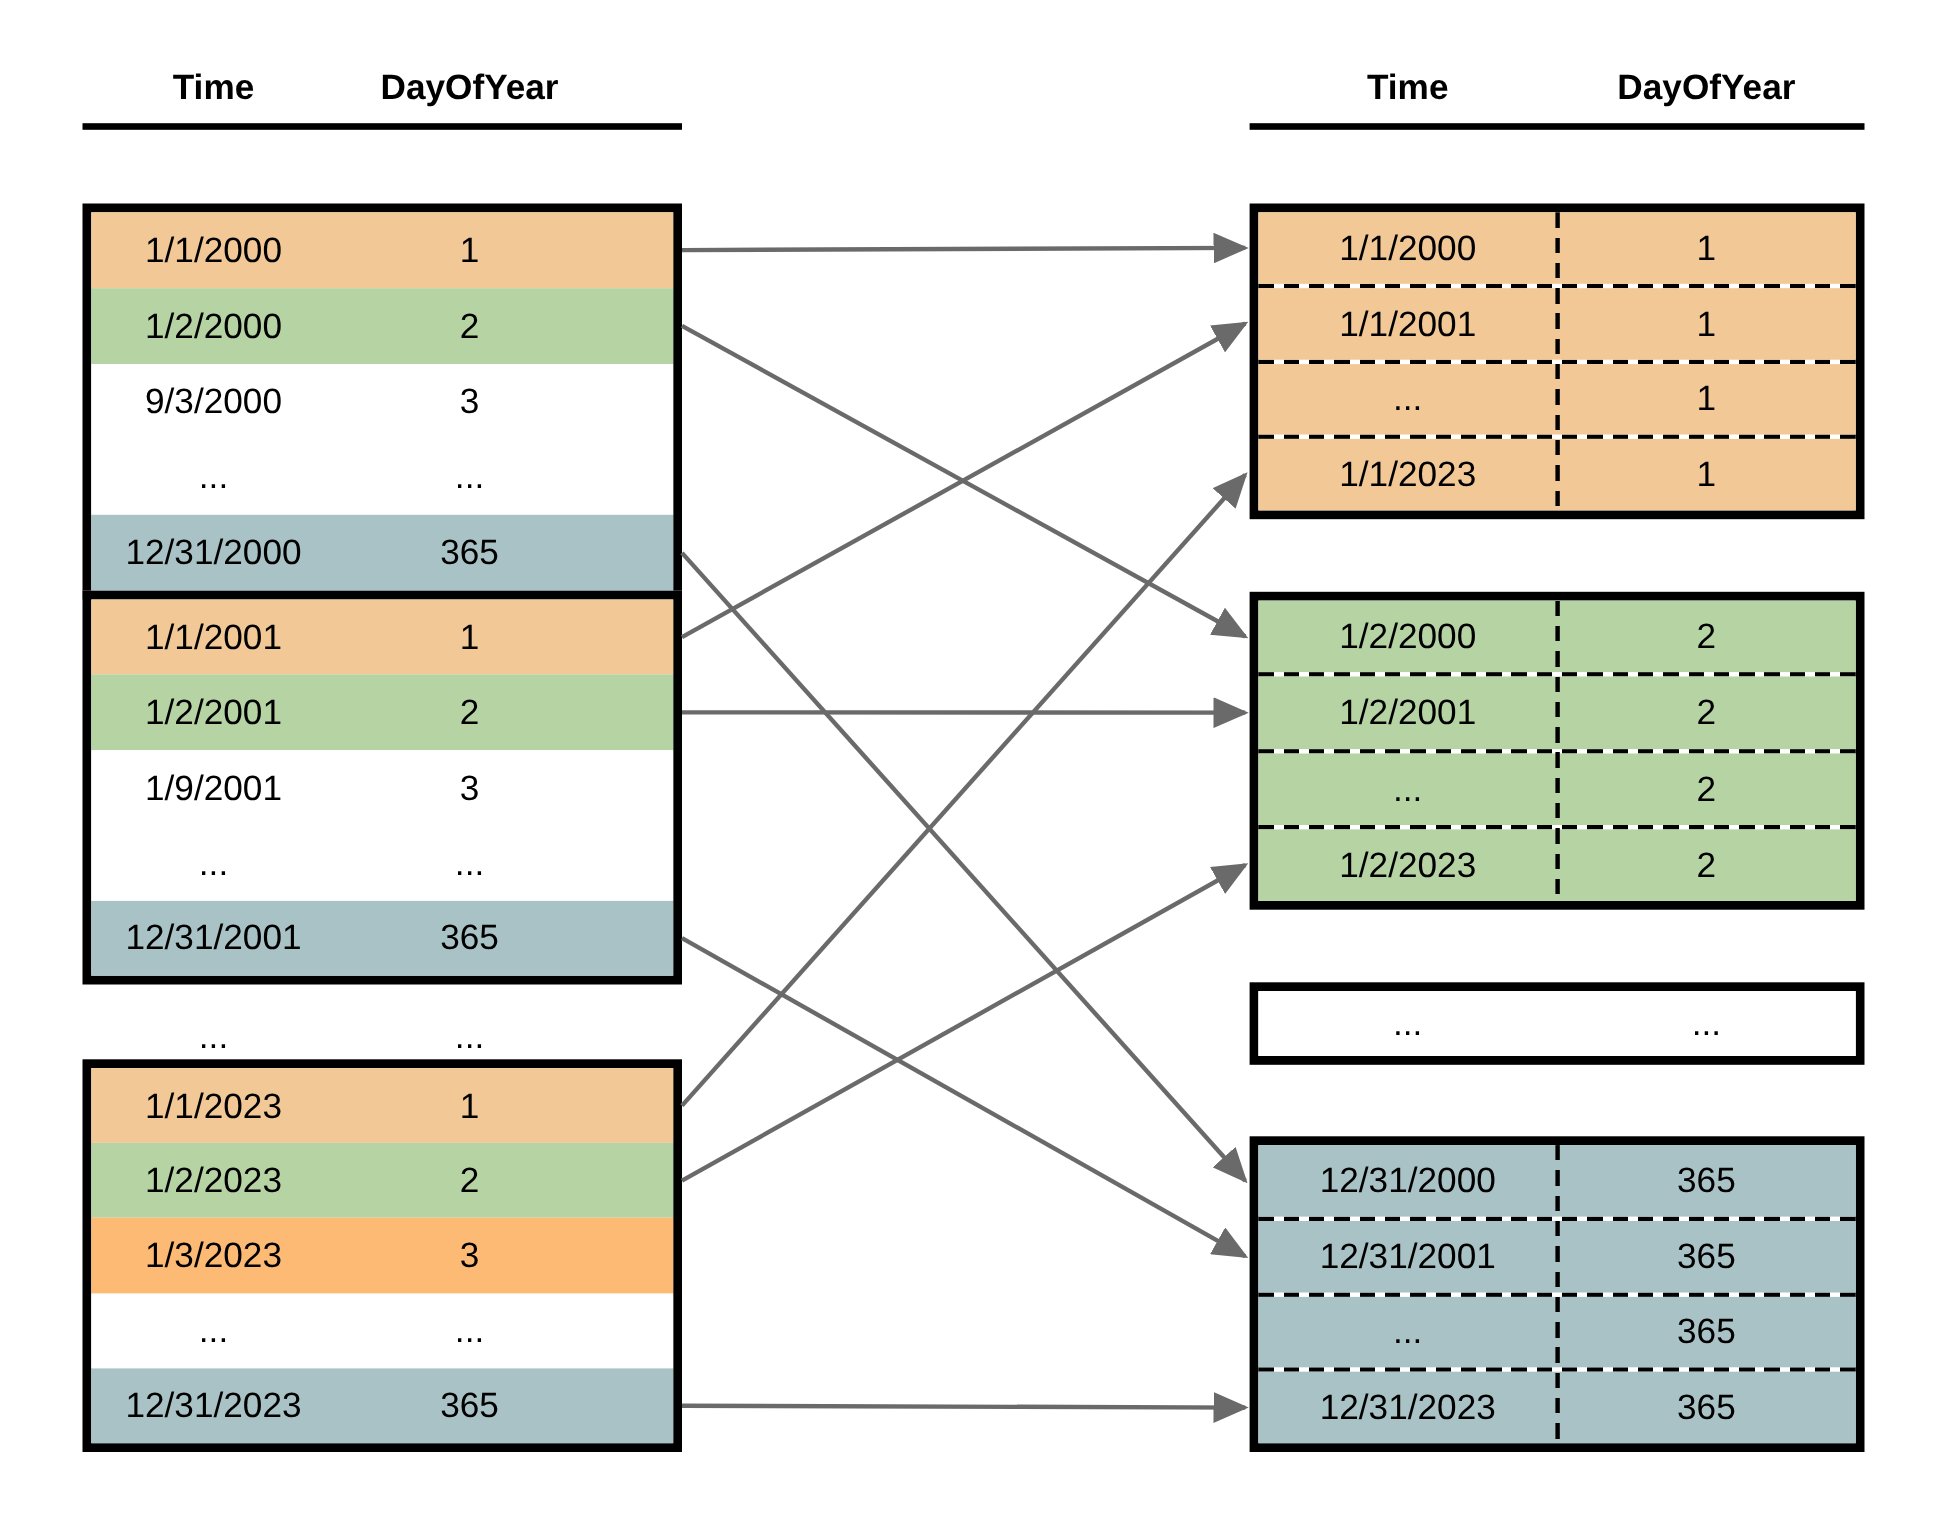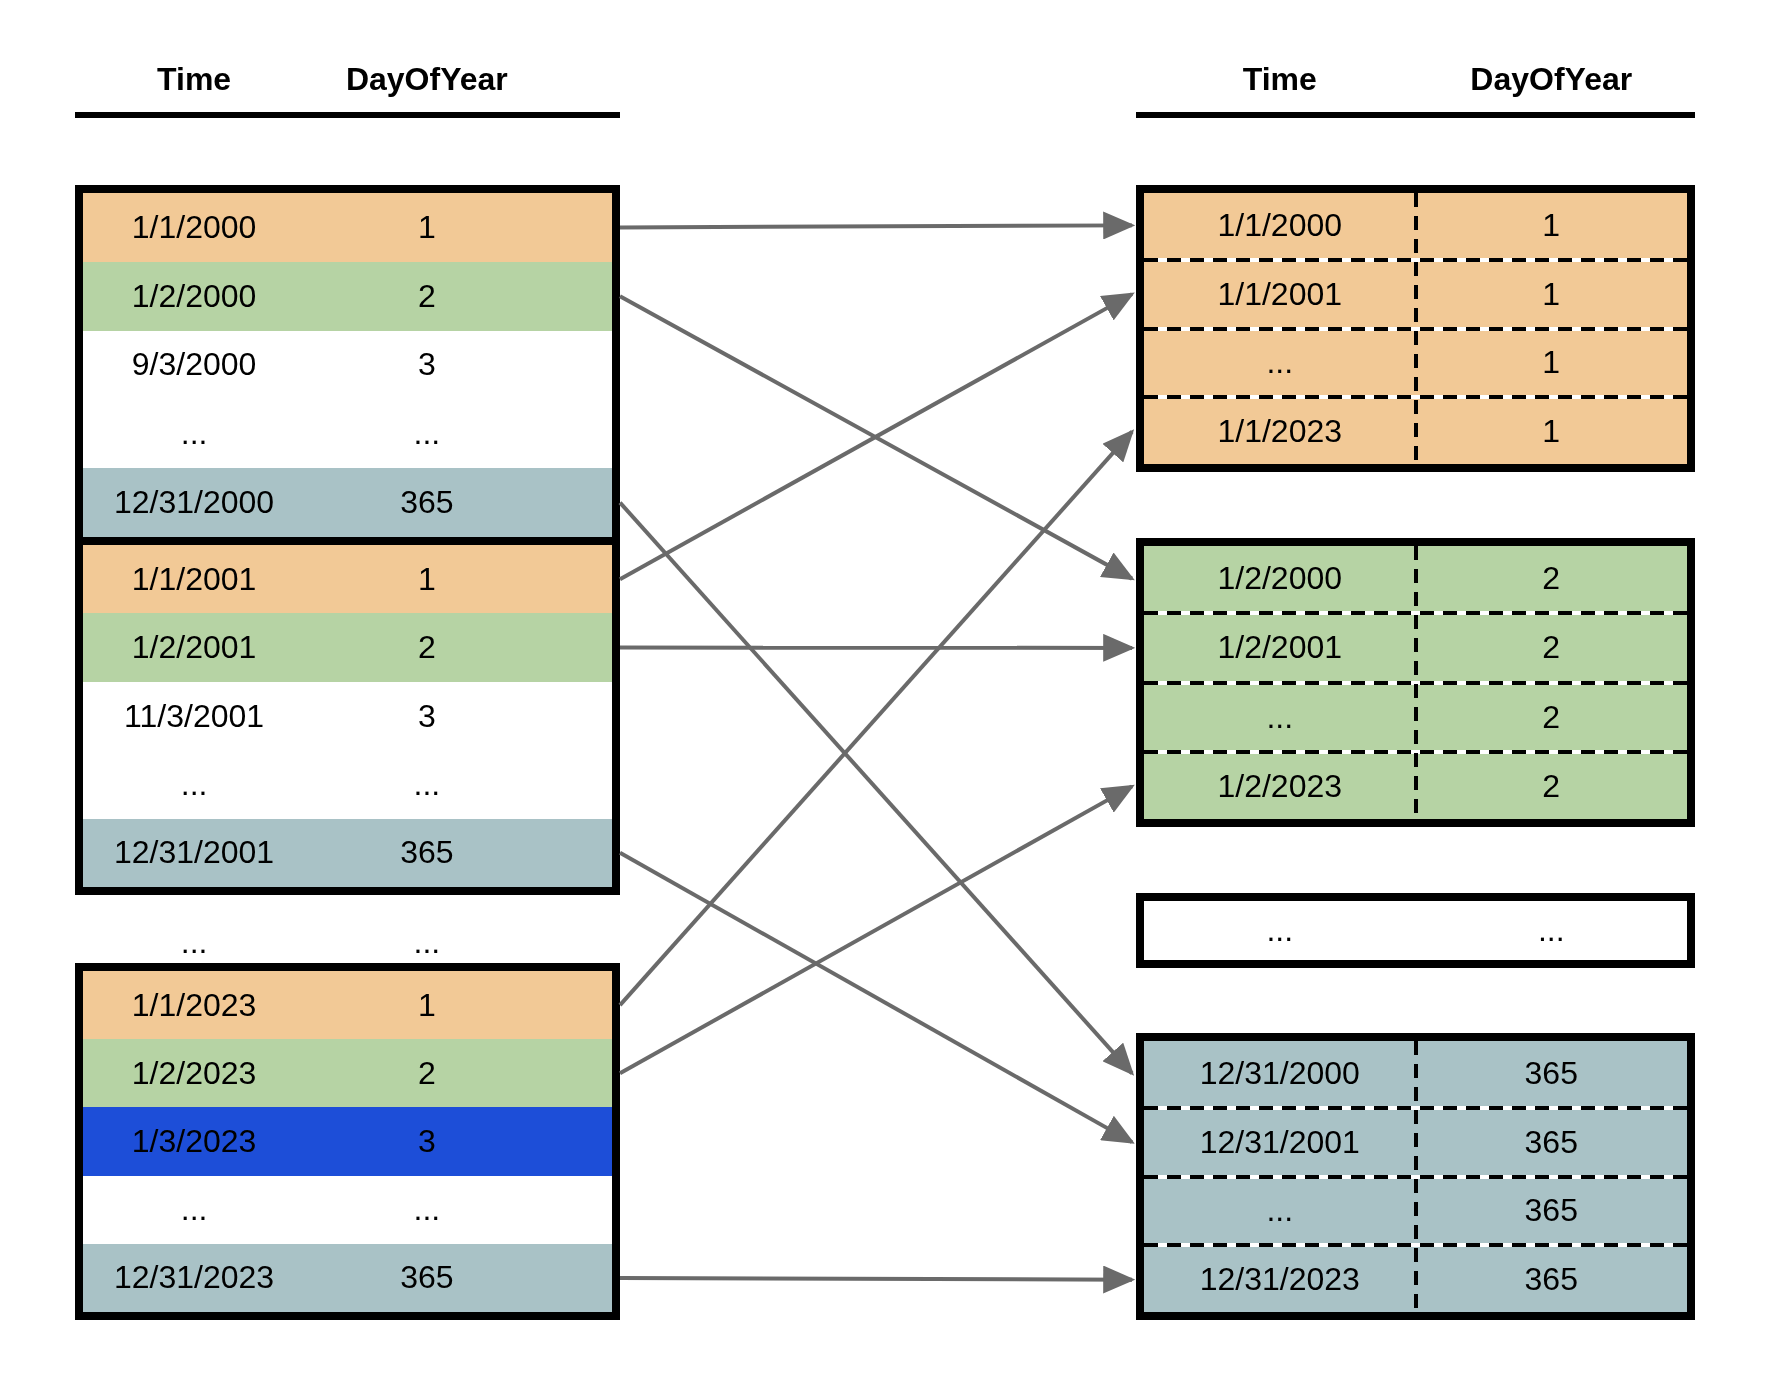--- a/index.html
+++ b/index.html
@@ -108,21 +108,21 @@
   <div class="tbl tbl-left left-cols" id="t-source-2001">
       <div class="row" style="background: rgb(242, 201, 150);">
         <span class="c1">1/1/2001</span>
         <span class="c2">1</span>
       </div>
       <div class="row" style="background: rgb(182, 211, 164);">
         <span class="c1">1/2/2001</span>
         <span class="c2">2</span>
       </div>
       <div class="row" style="background: rgb(255, 255, 255);">
-        <span class="c1">11/3/2001</span>
+        <span class="c1">1/9/2001</span>
         <span class="c2">3</span>
       </div>
       <div class="row" style="background: rgb(255, 255, 255);">
         <span class="c1">...</span>
         <span class="c2">...</span>
       </div>
       <div class="row" style="background: rgb(169, 194, 198);">
         <span class="c1">12/31/2001</span>
         <span class="c2">365</span>
       </div>
@@ -135,21 +135,21 @@
 
   <div class="tbl tbl-left left-cols" id="t-source-2023">
       <div class="row" style="background: rgb(242, 201, 150);">
         <span class="c1">1/1/2023</span>
         <span class="c2">1</span>
       </div>
       <div class="row" style="background: rgb(182, 211, 164);">
         <span class="c1">1/2/2023</span>
         <span class="c2">2</span>
       </div>
-      <div class="row" style="background: #1d4ed8;">
+      <div class="row" style="background: #fdba74;">
         <span class="c1">1/3/2023</span>
         <span class="c2">3</span>
       </div>
       <div class="row" style="background: rgb(255, 255, 255);">
         <span class="c1">...</span>
         <span class="c2">...</span>
       </div>
       <div class="row" style="background: rgb(169, 194, 198);">
         <span class="c1">12/31/2023</span>
         <span class="c2">365</span>

